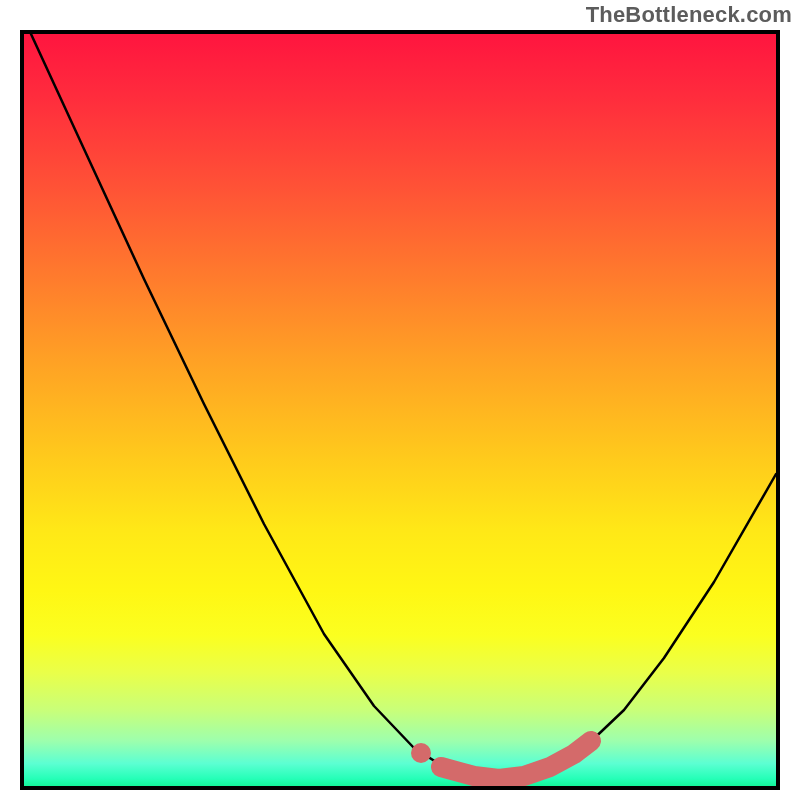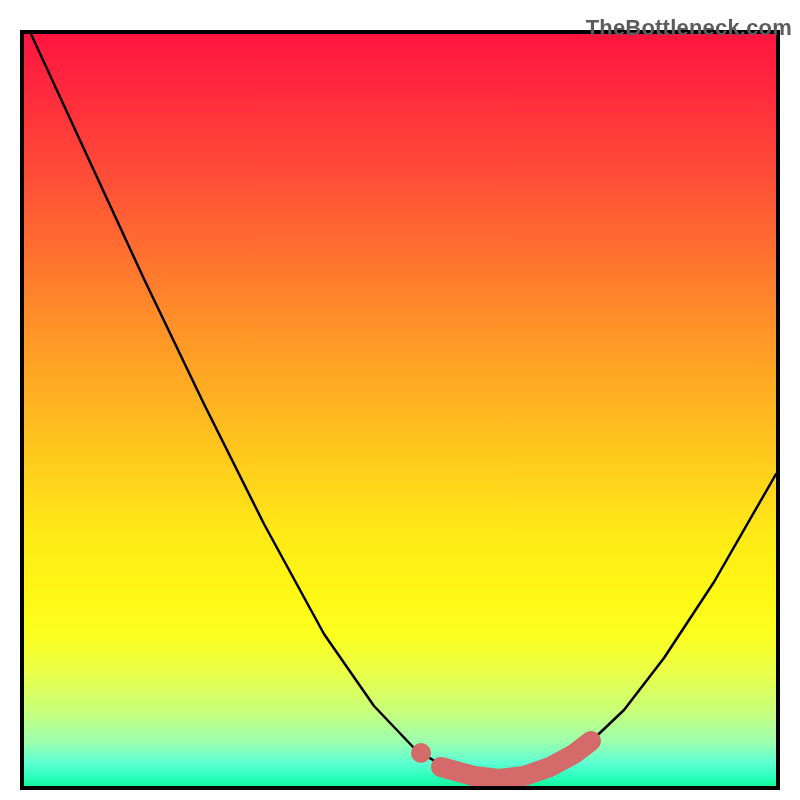--- a/index.html
+++ b/index.html
@@ -18,21 +18,20 @@
   }
   .watermark {
     position: absolute;
     top: 2px;
     right: 8px;
     font-size: 22px;
     font-weight: 600;
     color: #5c5c5c;
     letter-spacing: 0.2px;
     z-index: 20;
-    margin-top: 13px;
   }
   .frame {
     position: absolute;
     left: 20px;
     top: 30px;
     width: 760px;
     height: 760px;
     border: 4px solid #000;
     box-sizing: border-box;
     overflow: hidden;

